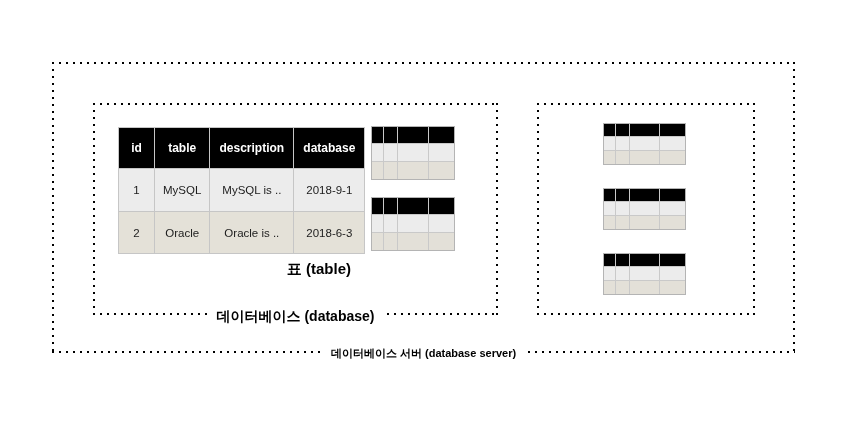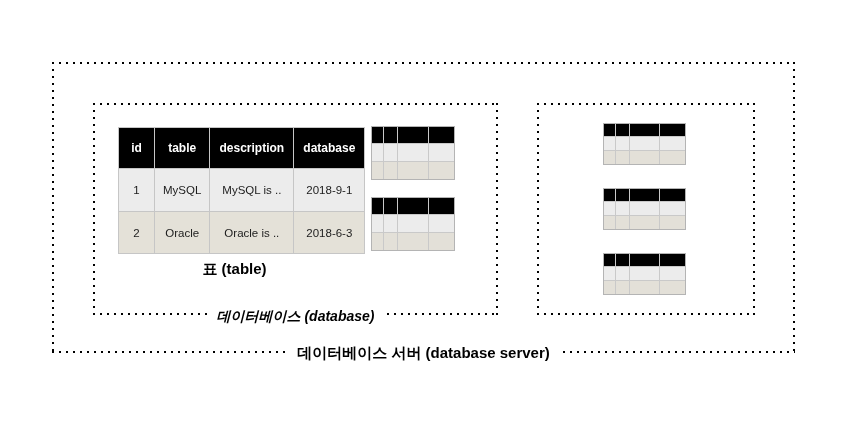--- a/index.html
+++ b/index.html
@@ -33,22 +33,22 @@
     left: 50%;
     bottom: 0;
     transform: translate(-50%, 55%);
     background: #ffffff;
     padding: 0 9px;
     font-weight: 700;
     color: #000;
     white-space: nowrap;
     line-height: 1.25;
   }
-  .db-box-left .box-label { font-size: 14px; font-style: italic; }
-  .outer-box  .box-label  { font-size: 15px; }
+  .db-box-left .box-label { font-size: 14px; }
+  .outer-box  .box-label  { font-size: 11px; }
 
   
   .main-table {
     position: absolute;
     left: 118px;
     top: 127px;
     border-collapse: collapse;
     table-layout: fixed;
     border: 1px solid #a9a9a9;
   }
@@ -72,21 +72,21 @@
     font-weight: 400;
   }
   .main-table tr.row-1 td { background: #ececec; height: 42px; }
   .main-table tr.row-2 td { background: #e4e1d8; height: 41px; }
 
   .table-caption {
     position: absolute;
     left: 118px;
     top: 260px;
     width: 233px;
-    text-align: center;
+    text-align: right;
     font-weight: 700;
     font-size: 15px;
     color: #000;
   }
 
   
   .mini {
     position: absolute;
     display: grid;
     grid-template-columns: 15% 17% 37% 31%;

